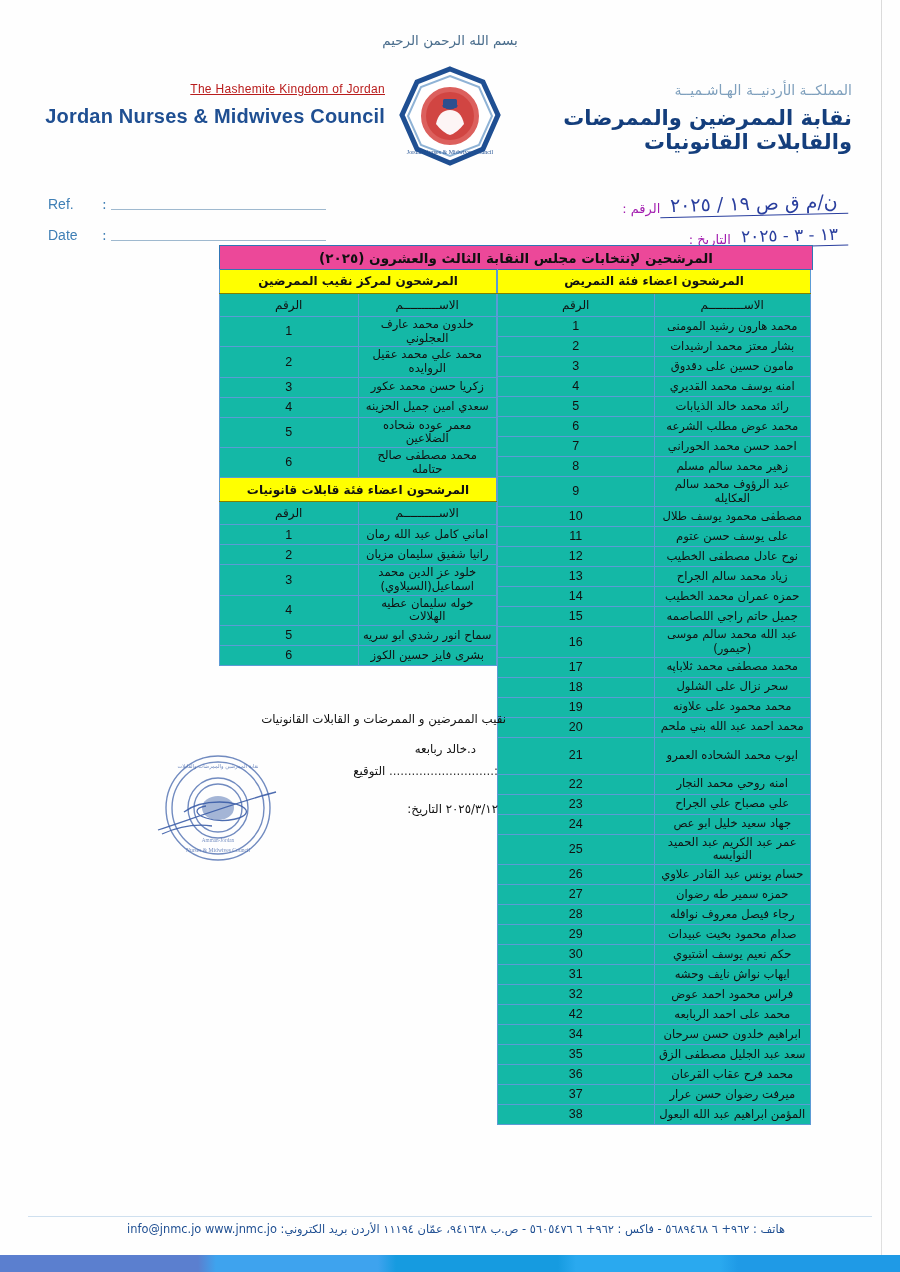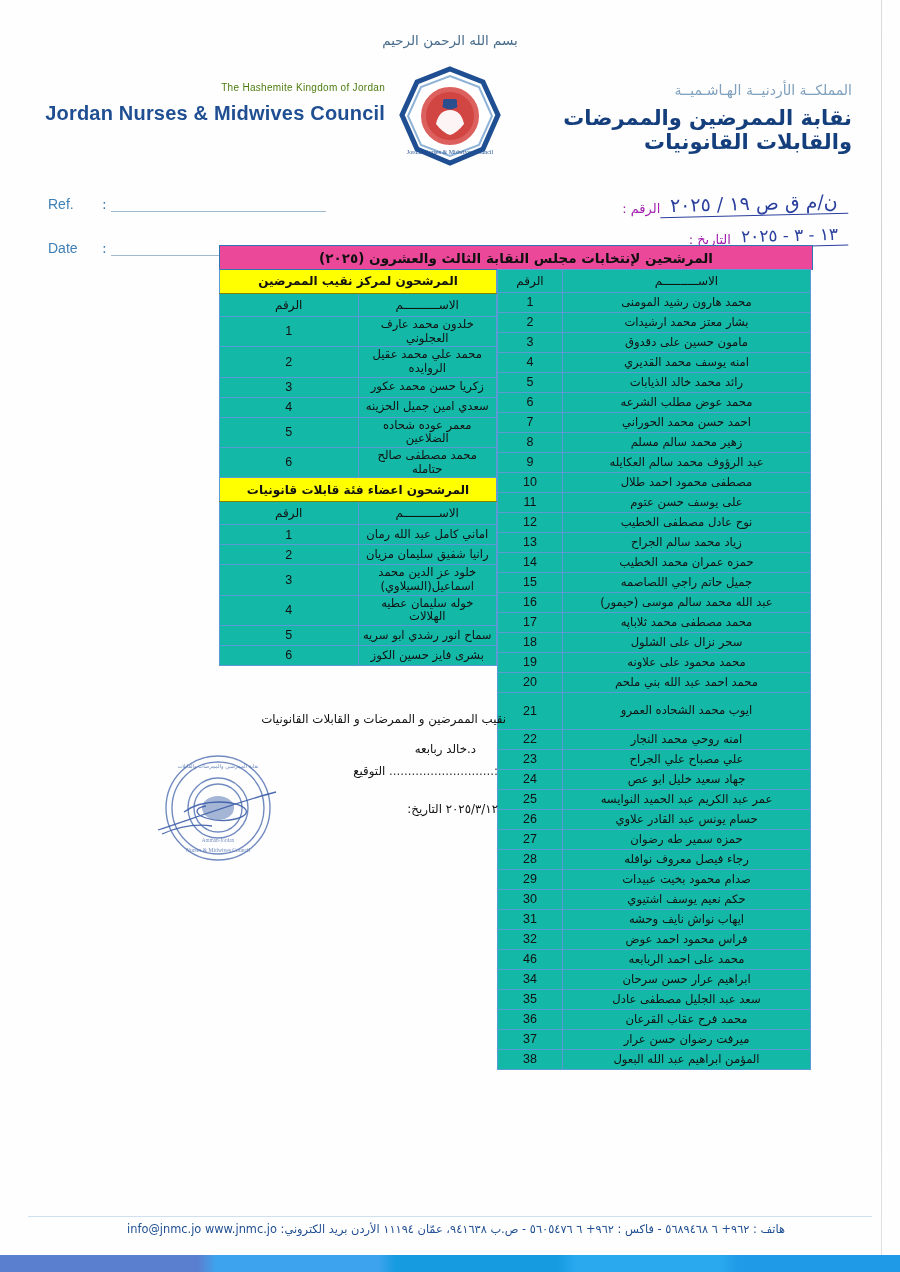--- a/index.html
+++ b/index.html
@@ -26,37 +26,37 @@
   .bismillah{
     position:absolute;top:32px;left:0;right:0;text-align:center;
     font-size:13.5px;color:#4a6d8c;letter-spacing:.2px;
   }
   .hdr{
     position:absolute;top:82px;left:0;right:0;height:96px;
   }
   .hdr-en{
     position:absolute;left:0;top:0;width:385px;text-align:right;direction:ltr;
   }
-  .hdr-en .l1{font-size:10px;color:#4d7c0f;font-family:"Liberation Sans",sans-serif;letter-spacing:.3px;}
+  .hdr-en .l1{font-size:12px;color:#b91c1c;font-family:"Liberation Sans",sans-serif;letter-spacing:.3px;text-decoration:underline;}
   .hdr-en .l2{font-size:20px;color:#1f4f92;font-weight:bold;font-family:"Liberation Sans",sans-serif;margin-top:9px;letter-spacing:.2px;}
   .hdr-ar{
     position:absolute;right:48px;top:0;width:360px;
   }
   .hdr-ar .l1{font-size:14px;color:#7fa0bd;letter-spacing:1px;}
   .hdr-ar .l2{font-size:21px;color:#143e7c;font-weight:bold;margin-top:8px;}
 
   
   .logo{
     position:absolute;left:395px;top:66px;width:110px;height:110px;
   }
   .logo svg{display:block;}
 
   
   .refdate{position:absolute;left:48px;top:196px;width:360px;direction:ltr;}
-  .refdate .row{display:flex;align-items:flex-end;margin-bottom:28px;}
+  .refdate .row{display:flex;align-items:center;margin-bottom:15px;}
   .refdate .lab{font-size:14px;color:#3f7fb5;font-family:"Liberation Sans",sans-serif;width:54px;}
   .refdate .colon{font-size:14px;color:#3f7fb5;margin:0 4px 0 0;}
   .refdate .line{flex:1;border-bottom:1px solid #9fb9cf;height:11px;max-width:215px;}
 
   .ar-refdate{position:absolute;right:52px;top:192px;width:330px;text-align:right;}
   .ar-refdate .row{display:flex;align-items:flex-end;justify-content:flex-start;margin-bottom:9px;}
   .ar-refdate .lab{font-size:13px;color:#a21caf;}
   .ar-refdate .hand{
     font-family:"DejaVu Serif",serif;font-size:19px;color:#2a3f9e;
     border-bottom:1px solid #2a3f9e;padding:0 10px 1px 10px;
@@ -188,20 +188,23 @@
       <span class="hand d2">١٣ - ٣ - ٢٠٢٥</span>
       <span class="lab">التاريخ :</span>
     </div>
   </div>
 
   <div class="tbl-title">المرشحين لإنتخابات مجلس النقابة الثالث  والعشرون  (٢٠٢٥)</div>
 
   <table class="tbl" id="tbl-nursing">
     <tbody>
       <tr>
+        <td class="hdr-yellow" colspan="2">المرشحون اعضاء فئة التمريض</td>
+      </tr>
+      <tr>
         <td class="colhead">الاســــــــــم</td>
         <td class="colhead num">الرقم</td>
       </tr>
     <tr>
           <td>محمد هارون رشيد المومنى</td>
           <td class="num">1</td>
         </tr>
         <tr>
           <td>بشار معتز محمد ارشيدات</td>
           <td class="num">2</td>
@@ -228,21 +231,21 @@
         </tr>
         <tr>
           <td>زهير محمد سالم مسلم</td>
           <td class="num">8</td>
         </tr>
         <tr>
           <td>عبد الرؤوف محمد سالم العكايله</td>
           <td class="num">9</td>
         </tr>
         <tr>
-          <td>مصطفى محمود احمد طلال</td>
+          <td>مصطفى محمود يوسف طلال</td>
           <td class="num">10</td>
         </tr>
         <tr>
           <td>على يوسف حسن عتوم</td>
           <td class="num">11</td>
         </tr>
         <tr>
           <td>نوح عادل مصطفى الخطيب</td>
           <td class="num">12</td>
         </tr>
@@ -321,28 +324,28 @@
         <tr>
           <td>ايهاب نواش نايف وحشه</td>
           <td class="num">31</td>
         </tr>
         <tr>
           <td>فراس محمود احمد عوض</td>
           <td class="num">32</td>
         </tr>
         <tr>
           <td>محمد على احمد الربابعه</td>
-          <td class="num">46</td>
-        </tr>
-        <tr>
-          <td>ابراهيم عرار حسن سرحان</td>
+          <td class="num">42</td>
+        </tr>
+        <tr>
+          <td>ابراهيم خلدون حسن سرحان</td>
           <td class="num">34</td>
         </tr>
         <tr>
-          <td>سعد عبد الجليل مصطفى عادل</td>
+          <td>سعد عبد الجليل مصطفى الزق</td>
           <td class="num">35</td>
         </tr>
         <tr>
           <td>محمد فرح عقاب القرعان</td>
           <td class="num">36</td>
         </tr>
         <tr>
           <td>ميرفت رضوان حسن عرار</td>
           <td class="num">37</td>
         </tr>

